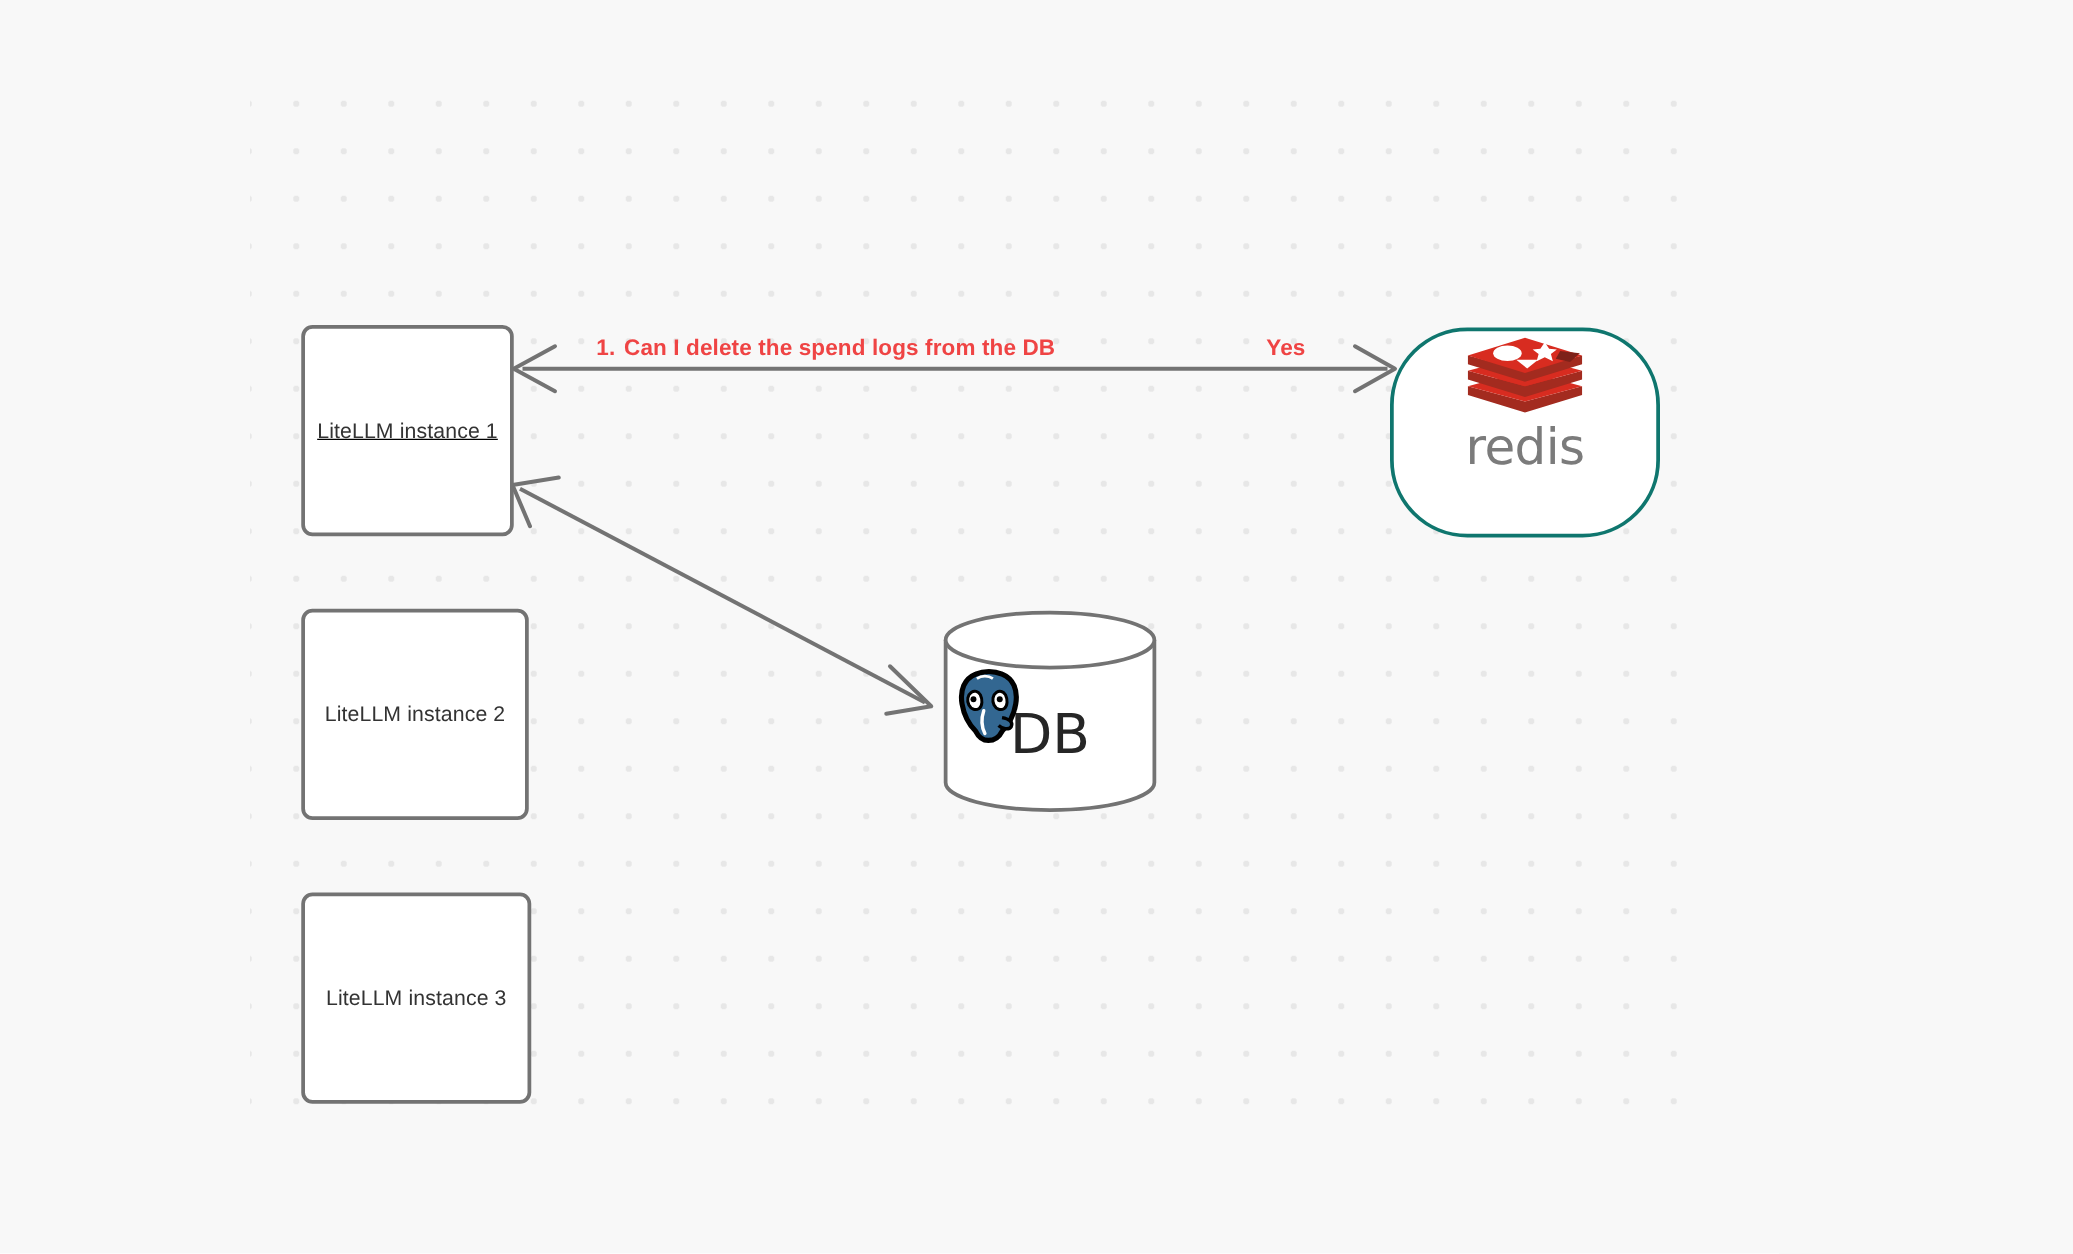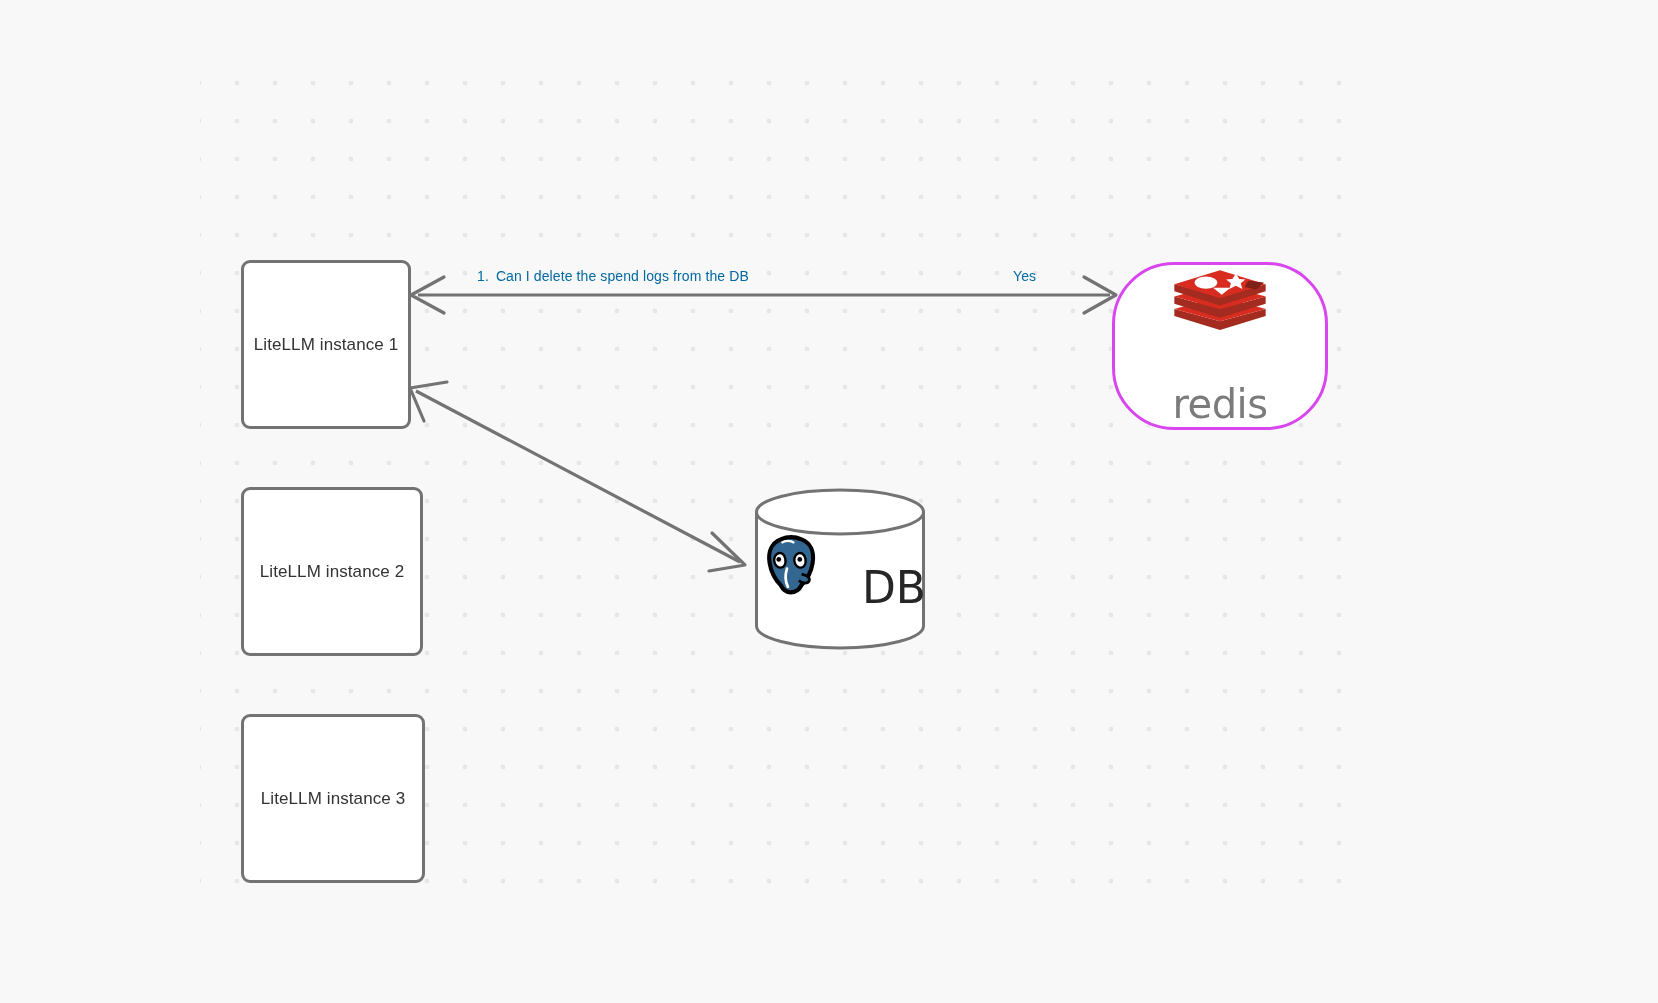--- a/index.html
+++ b/index.html
@@ -48,39 +48,39 @@
     justify-content: center;
   }
   .node-box .node-label {
     font-size: 17px;
     color: #333333;
     letter-spacing: 0.1px;
     font-weight: 400;
     text-align: center;
   }
 
-  #box-llm1 { left: 241px; top: 260px; width: 170px; height: 169px; }
+  #box-llm1 { left: 241px; top: 260px; width: 170px; height: 169px; text-decoration: underline; }
   #box-llm2 { left: 241px; top: 487px; width: 182px; height: 169px; }
   #box-llm3 { left: 241px; top: 714px; width: 184px; height: 169px; }
 
   
   #node-redis {
     position: absolute;
     left: 1112px;
     top: 262px;
     width: 216px;
     height: 168px;
     box-sizing: border-box;
     background: #ffffff;
-    border: 3px solid #d946ef;
+    border: 3px solid #0f766e;
     border-radius: 62px;
     display: flex;
     flex-direction: column;
     align-items: center;
-    justify-content: space-between;
+    justify-content: flex-start;
   }
   .redis-mark { width: 108px; height: 72px; }
   .redis-word {
     font-size: 40px;
     color: #7b7b7b;
     font-weight: 400;
     letter-spacing: -0.5px;
     margin-top: -2px;
     font-family: "DejaVu Sans", sans-serif;
   }
@@ -95,21 +95,21 @@
   }
   #node-db svg { position: absolute; left: 0; top: 0; }
   #db-inner {
     position: absolute;
     left: 0;
     top: 44px;
     width: 172px;
     height: 110px;
     display: flex;
     align-items: center;
-    justify-content: flex-end;
+    justify-content: center;
     gap: 1px;
   }
   .pg-mark { width: 66px; height: 64px; flex: 0 0 auto; }
   .db-text {
     font-size: 44px;
     color: #262626;
     font-weight: 400;
     letter-spacing: 0px;
     font-family: "DejaVu Sans", sans-serif;
   }
@@ -119,24 +119,24 @@
     position: absolute;
     left: 0; top: 0;
     width: 1658px;
     height: 1003px;
     pointer-events: none;
   }
 
   
   .edge-label {
     position: absolute;
-    font-weight: normal;
-    color: #0369a1;
+    font-weight: bold;
+    color: #ef4444;
     white-space: nowrap;
-    font-size: 14px;
+    font-size: 18px;
     letter-spacing: 0.1px;
   }
   #label-step1 { left: 477px; top: 268px; }
   #label-yes   { left: 1013px; top: 268px; }
   #label-step2 { left: 553px; top: 435px; }
   .step-num { margin-right: 7px; }
 </style>
 </head>
 <body>
 

